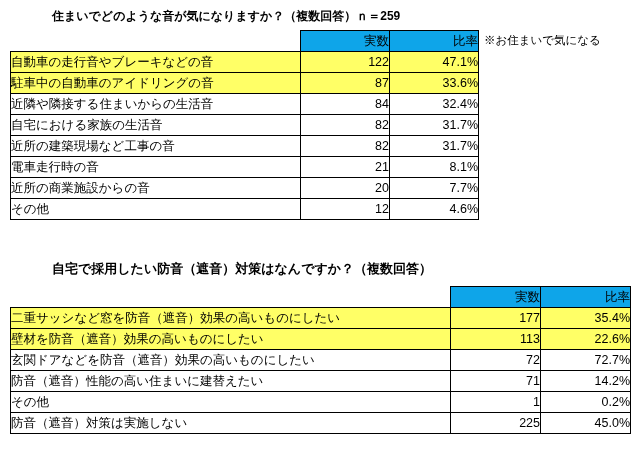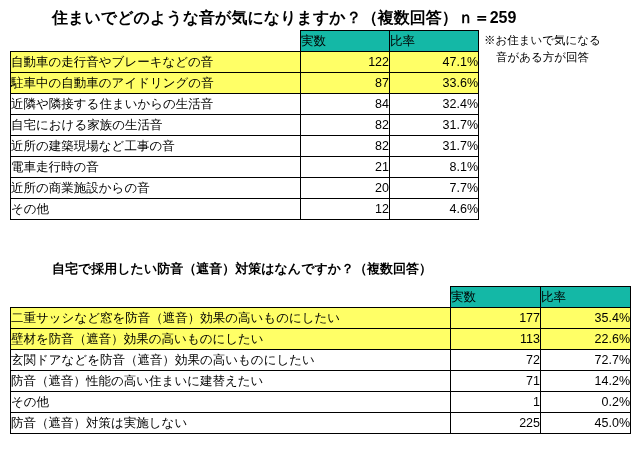--- a/index.html
+++ b/index.html
@@ -22,21 +22,21 @@
   }
 
   
   .section1 {
     position: absolute;
     left: 0;
     top: 0;
     width: 640px;
   }
   .s1-title {
-    font-size: 16px;
+    font-size: 12px;
     font-weight: bold;
     margin: 8px 0 0 52px;
     letter-spacing: 0px;
     white-space: nowrap;
   }
   .s1-note {
     position: absolute;
     left: 484px;
     top: 32px;
     font-size: 11.5px;
@@ -65,22 +65,22 @@
     padding-left: 5px;
     white-space: nowrap;
     overflow: hidden;
   }
   .cell-num {
     text-align: right;
     padding-right: 6px;
     white-space: nowrap;
   }
   .cell-head {
-    text-align: left;
-    background: #14b8a6;
+    text-align: right;
+    background: #0ea5e9;
     font-size: 12.5px;
     white-space: nowrap;
     margin-top: 48px;
   }
   .row-hl td {
     background: #ffff66;
   }
   .nb {
     border: none !important;
     background: transparent !important;
@@ -120,21 +120,20 @@
 </head>
 <body>
 
 <div class="page">
 
   <div class="section1">
     <div class="s1-title">住まいでどのような音が気になりますか？（複数回答）ｎ＝259</div>
 
     <div class="s1-note">
       <span>※お住まいで気になる</span>
-      <span class="l2">音がある方が回答</span>
     </div>
 
     <table class="tbl s1-table">
       <colgroup>
           <col class="c1">
           <col class="c2">
           <col class="c3">
         </colgroup>
       <tbody>
         <tr>

